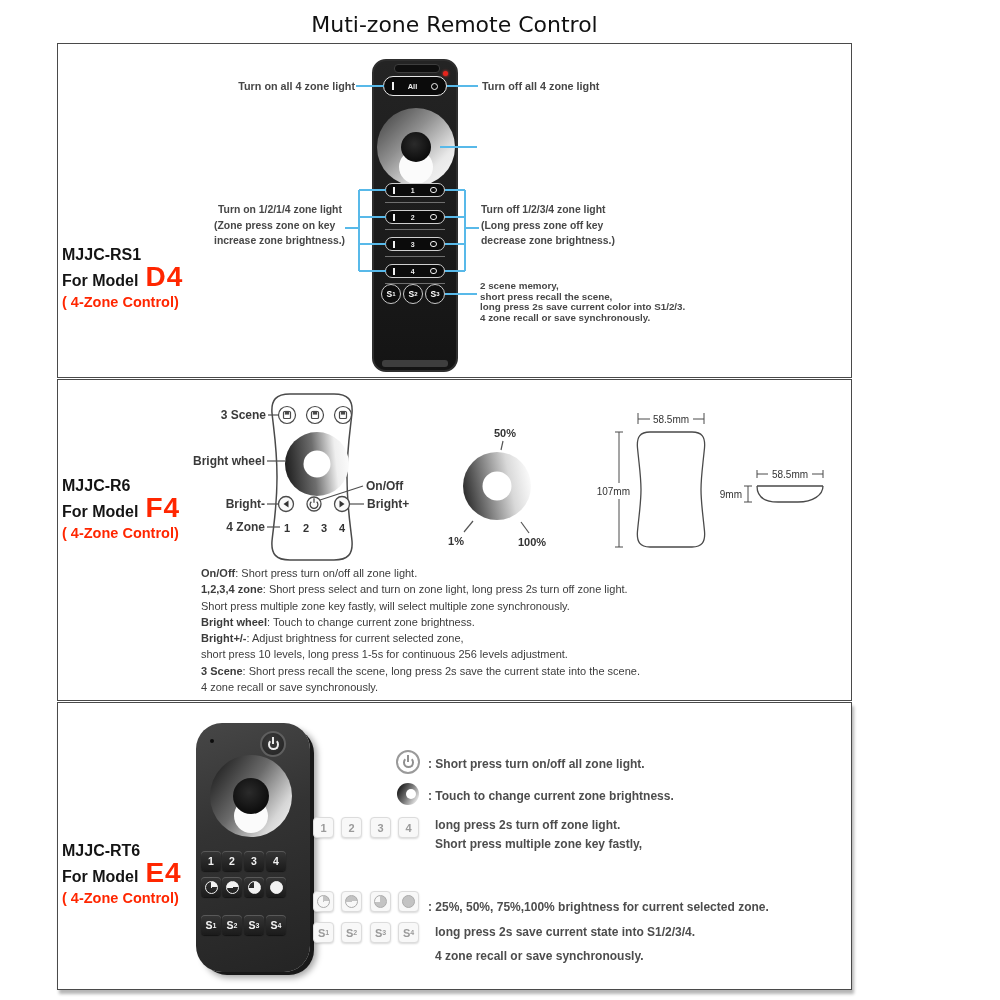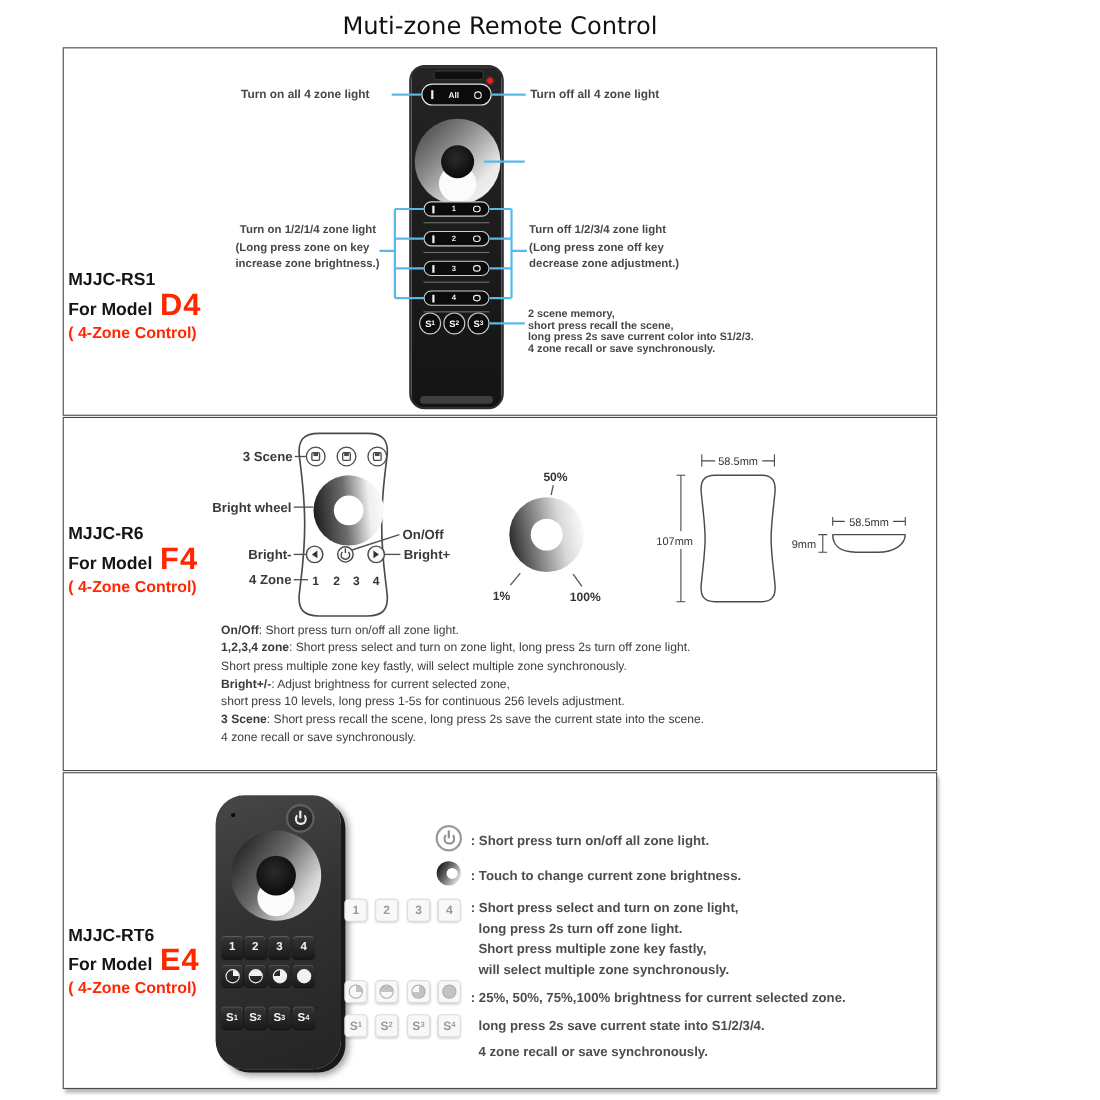--- a/index.html
+++ b/index.html
@@ -205,31 +205,31 @@
         <span>S</span>
         <sub>2</sub>
       </div>
     <div class="scircle sc3">
         <span>S</span>
         <sub>3</sub>
       </div>
     <div class="bottom-strip"></div>
   </div>
 
-  <div class="ann ann-lg" style="left:200px;top:80px;width:155px;text-align:center">Turn on all 4 zone light</div>
+  <div class="ann ann-lg" style="left:200px;top:80px;width:155px;text-align:right">Turn on all 4 zone light</div>
   <div class="ann ann-lg" style="left:482px;top:80px">Turn off all 4 zone light</div>
   <div class="ann ann-md" style="left:214px;top:202px">
     <div style="padding-left:4px">Turn on 1/2/1/4 zone light</div>
-    <div>(Long press zone on key</div>
+    <div>(Zone press zone on key</div>
     <div>increase zone brightness.)</div>
   </div>
   <div class="ann ann-md" style="left:481px;top:202px">
     <div>Turn off 1/2/3/4 zone light</div>
     <div>(Long press zone off key</div>
-    <div>decrease zone adjustment.)</div>
+    <div>decrease zone brightness.)</div>
   </div>
   <div class="ann ann-sm" style="left:480px;top:281px">
     <div>2 scene memory,</div>
     <div>short press recall the scene,</div>
     <div>long press 2s save current color into S1/2/3.</div>
     <div>4 zone recall or save synchronously.</div>
   </div>
 
   <div class="model-block" style="top:477px">
     <div class="model-code">MJJC-R6</div>
@@ -237,20 +237,21 @@
       <span class="for-model">For Model</span>
       <span class="model-big">F4</span>
     </div>
     <div class="zone-note">( 4-Zone Control)</div>
   </div>
 
   <div class="desc">
     <div class="dline"><span class="b">On/Off</span><span>: Short press turn on/off all zone light.</span></div>
     <div class="dline"><span class="b">1,2,3,4 zone</span><span>: Short press select and turn on zone light, long press 2s turn off zone light.</span></div>
     <div class="dline"><span>Short press multiple zone key fastly, will select multiple zone synchronously.</span></div>
+    <div class="dline"><span class="b">Bright wheel</span><span>: Touch to change current zone brightness.</span></div>
     <div class="dline"><span class="b">Bright+/-</span><span>: Adjust brightness  for current selected zone,</span></div>
     <div class="dline"><span>short press 10 levels, long press 1-5s for continuous 256 levels adjustment.</span></div>
     <div class="dline"><span class="b">3 Scene</span><span>: Short press recall the scene, long press 2s save the current state into the scene.</span></div>
     <div class="dline"><span>4 zone recall or save synchronously.</span></div>
   </div>
 
   <div class="model-block" style="top:842px">
     <div class="model-code">MJJC-RT6</div>
     <div class="model-line">
       <span class="for-model">For Model</span>
@@ -355,24 +356,22 @@
       <sub>4</sub>
     </div>
 
   <div class="legend-text" style="top:755px">
     <div class="lt">: Short press turn on/off all zone light.</div>
   </div>
   <div class="legend-text" style="top:787px">
     <div class="lt">: Touch to change current zone brightness.</div>
   </div>
   <div class="legend-text" style="top:816px">
-    <div class="lt">: Short press select and turn on zone light,</div>
     <div class="lt ind">long press 2s turn off zone light.</div>
     <div class="lt ind">Short press multiple zone key fastly,</div>
-    <div class="lt ind">will select multiple zone synchronously.</div>
   </div>
   <div class="legend-text" style="top:898px">
     <div class="lt">: 25%, 50%, 75%,100% brightness for current selected zone.</div>
   </div>
   <div class="legend-text wide" style="top:921px">
     <div class="lt ind">long press 2s save current state into S1/2/3/4.</div>
     <div class="lt ind">4 zone recall or save synchronously.</div>
   </div>
 
   <svg class="lineart" width="1000" height="1000" viewBox="0 0 1000 1000">

